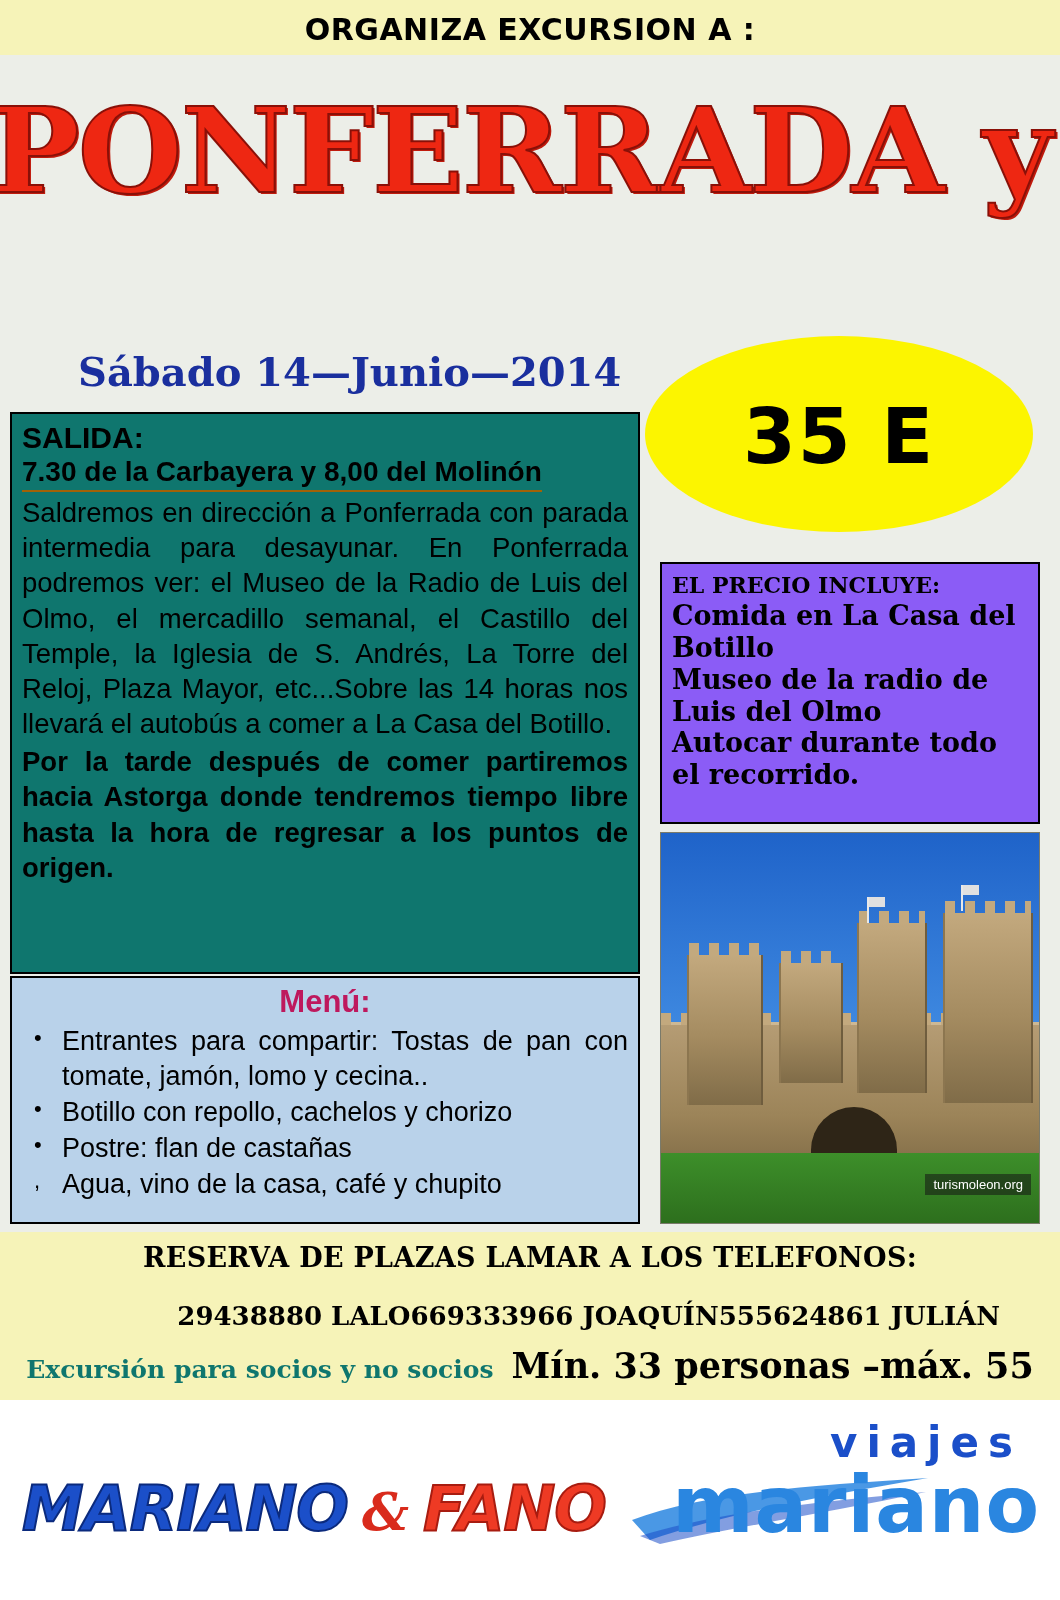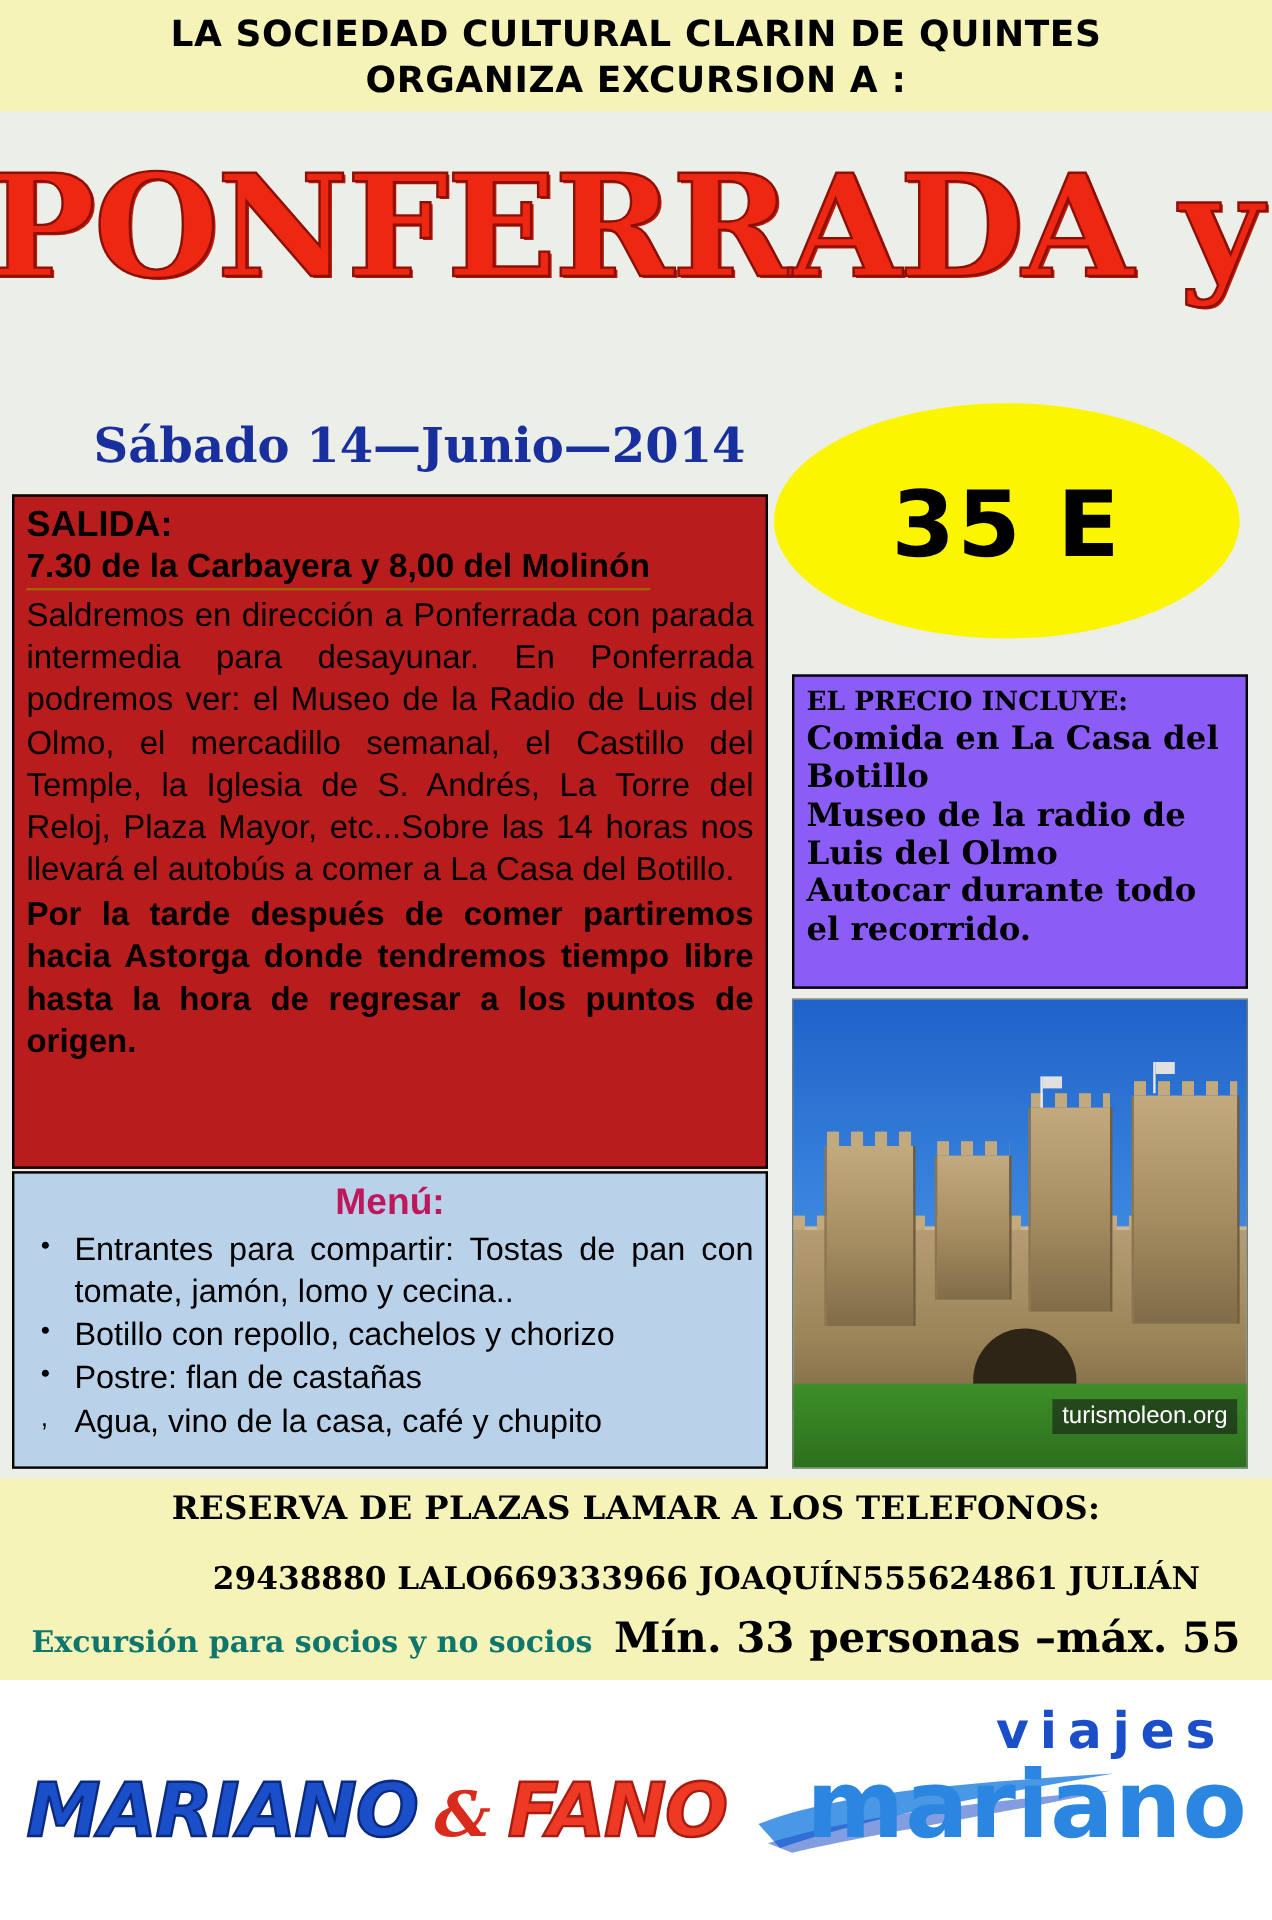--- a/index.html
+++ b/index.html
@@ -101,21 +101,21 @@
   }
 
   
   .desc-box {
     position: absolute;
     left: 10px;
     top: 412px;
     width: 630px;
     height: 562px;
     border: 2px solid #000;
-    background: #b91c1c;
+    background: #0f766e;
     box-sizing: border-box;
     padding: 6px 10px 4px 10px;
   }
   .desc-box .salida {
     font-size: 30px;
     font-weight: bold;
     color: #000;
     line-height: 1.18;
   }
   .desc-box .hours {
@@ -230,21 +230,21 @@
   }
   .photo .flag span {
     position: absolute; left: 2px; top: 0;
     width: 16px; height: 10px; background: #e0e0e0;
   }
   .photo .credit {
     position: absolute;
     right: 8px; bottom: 28px;
     background: rgba(20,20,20,0.55);
     color: #fff;
-    font-size: 20px;
+    font-size: 13px;
     padding: 3px 8px;
     font-family: "Liberation Sans", sans-serif;
   }
 
   
   .menu-box {
     position: absolute;
     left: 10px;
     top: 976px;
     width: 630px;
@@ -411,21 +411,20 @@
     width: 300px;
     height: 70px;
   }
 </style>
 </head>
 <body>
 
 <div class="poster">
 
   <div class="header">
-    <div class="line1">LA SOCIEDAD CULTURAL CLARIN DE QUINTES</div>
     <div class="line2">ORGANIZA EXCURSION A :</div>
   </div>
 
   <div class="title-wrap">
     <div class="big-title">PONFERRADA y ASTORGA</div>
   </div>
 
   <div class="date">Sábado 14—Junio—2014</div>
 
   <div class="price-ellipse"></div>

